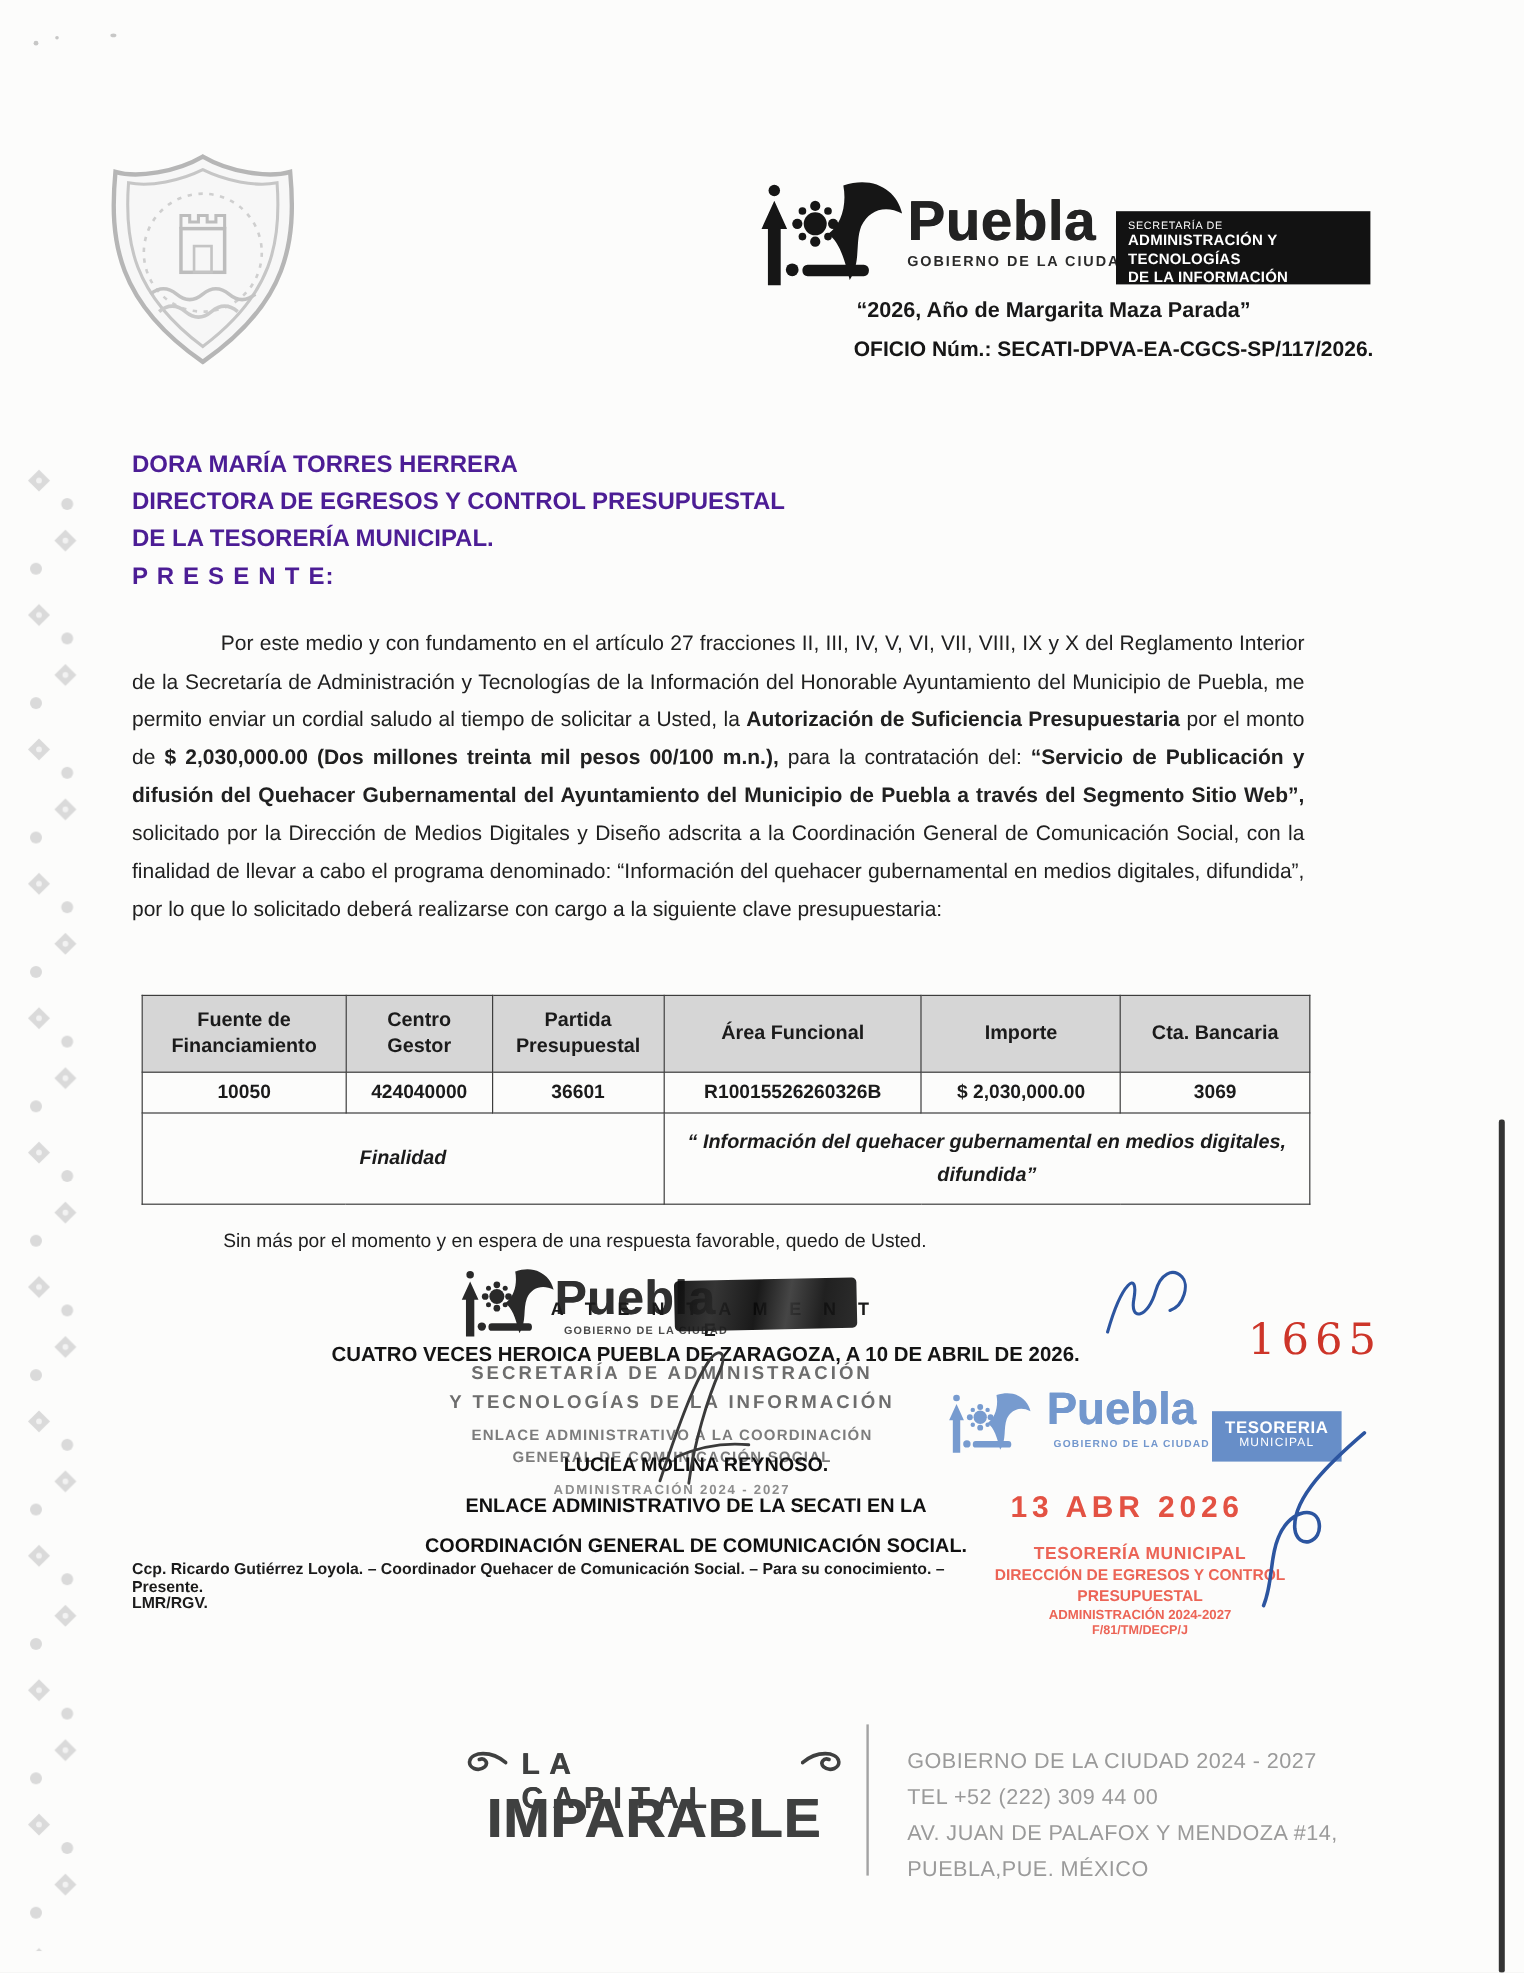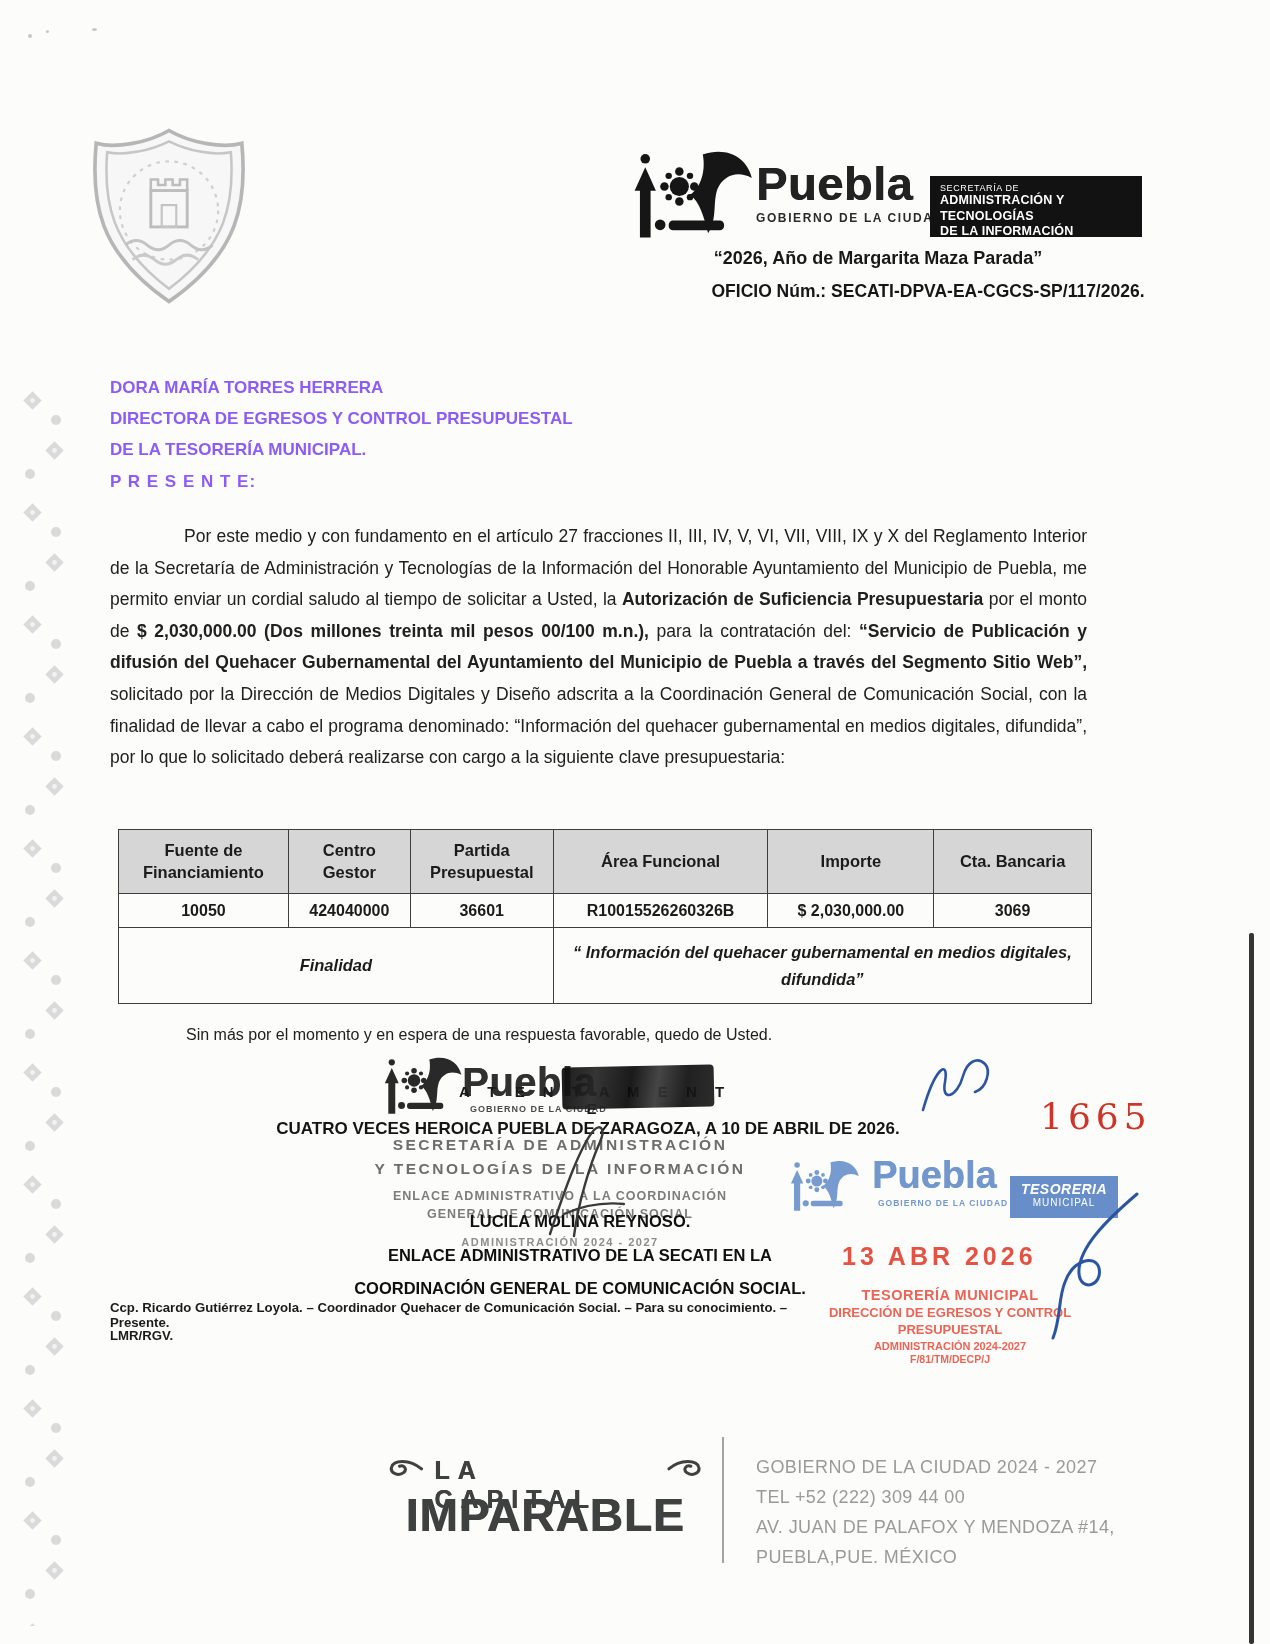--- a/index.html
+++ b/index.html
@@ -21,21 +21,21 @@
   .sec-box { position:absolute; left:930px; top:176px; width:212px; height:61px; background:#121212; color:#fff; padding:7px 10px 6px; }
   .sec-box .l1 { font-size:9px; letter-spacing:.6px; }
   .sec-box .l2, .sec-box .l3 { font-size:12.5px; font-weight:bold; letter-spacing:.2px; line-height:1.25; }
   .legend { position:absolute; left:608px; top:248px; width:540px; text-align:center; font-size:18px; font-weight:bold; color:#181818; }
   .oficio { position:absolute; left:668px; top:281px; width:520px; text-align:center; font-size:17.5px; font-weight:bold; color:#161616; }
 
   
   .talavera { position:absolute; left:16px; top:386px; }
 
   
-  .addressee { position:absolute; left:110px; top:372px; font-size:17px; font-weight:bold; line-height:31px; color:#8b5cf6; }
+  .addressee { position:absolute; left:110px; top:372px; font-size:20px; font-weight:bold; line-height:31px; color:#4c1d95; }
   .addressee .presente { margin-top:1px; letter-spacing:1px; }
 
   
   .letter-body { position:absolute; left:110px; top:521px; width:977px; font-size:17.5px; line-height:31.6px; text-align:justify; text-indent:74px; color:#202020; }
   .letter-body .seg-b { font-weight:bold; }
 
   
   .budget-table { position:absolute; left:118px; top:829px; width:974px; border-collapse:collapse; }
   .budget-table th, .budget-table td { border:1.6px solid #3d3d3d; text-align:center; vertical-align:middle; color:#1b1b1b; }
   .budget-table th { background:#d6d6d6; font-size:16.5px; font-weight:700; height:64px; padding:4px 10px; line-height:1.3; }
@@ -63,21 +63,21 @@
   .signer-t2 { position:absolute; left:290px; top:1279px; width:580px; text-align:center; font-size:16.5px; font-weight:bold; color:#101010; z-index:5; }
   .sig-dark { position:absolute; left:520px; top:1116px; z-index:6; }
 
   .folio { position:absolute; left:1040px; top:1096px; font-family:"DejaVu Serif", serif; font-size:36px; color:#cd3529; letter-spacing:5px; }
 
   .blue-stamp { position:absolute; left:786px; top:1150px; width:340px; height:84px; color:#5b86c6; }
   .blue-stamp .icon { position:absolute; left:0; top:4px; width:74px; height:64px; opacity:.82; }
   .blue-stamp .word { position:absolute; left:86px; top:4px; font-size:38px; font-weight:bold; opacity:.85; text-shadow:.4px 0 0 currentColor; }
   .blue-stamp .tag { position:absolute; left:92px; top:48px; font-size:8.5px; font-weight:bold; letter-spacing:1px; opacity:.85; }
   .blue-stamp .box { position:absolute; left:224px; top:26px; width:108px; height:42px; background:rgba(82,126,192,.88); color:#fff; text-align:center; padding-top:5px; }
-  .blue-stamp .box .b1 { font-size:14px; font-weight:bold; letter-spacing:.5px;font-style:italic; }
+  .blue-stamp .box .b1 { font-size:14px; font-weight:bold; letter-spacing:.5px; }
   .blue-stamp .box .b2 { font-size:10px; letter-spacing:1px; }
 
   .red-date { position:absolute; left:842px; top:1242px; font-size:25px; font-weight:bold; letter-spacing:4px; color:#e14434; opacity:.92; }
   .red-block { position:absolute; left:800px; top:1286px; width:300px; text-align:center; color:#ec6456; font-weight:600; line-height:1.3; }
   .red-block .r0 { font-size:14.5px; letter-spacing:.5px; }
   .red-block .r1 { font-size:13px; }
   .red-block .r2 { font-size:13px; }
   .red-block .r3 { font-size:11px; }
   .red-block .r4 { font-size:10.5px; }
 

